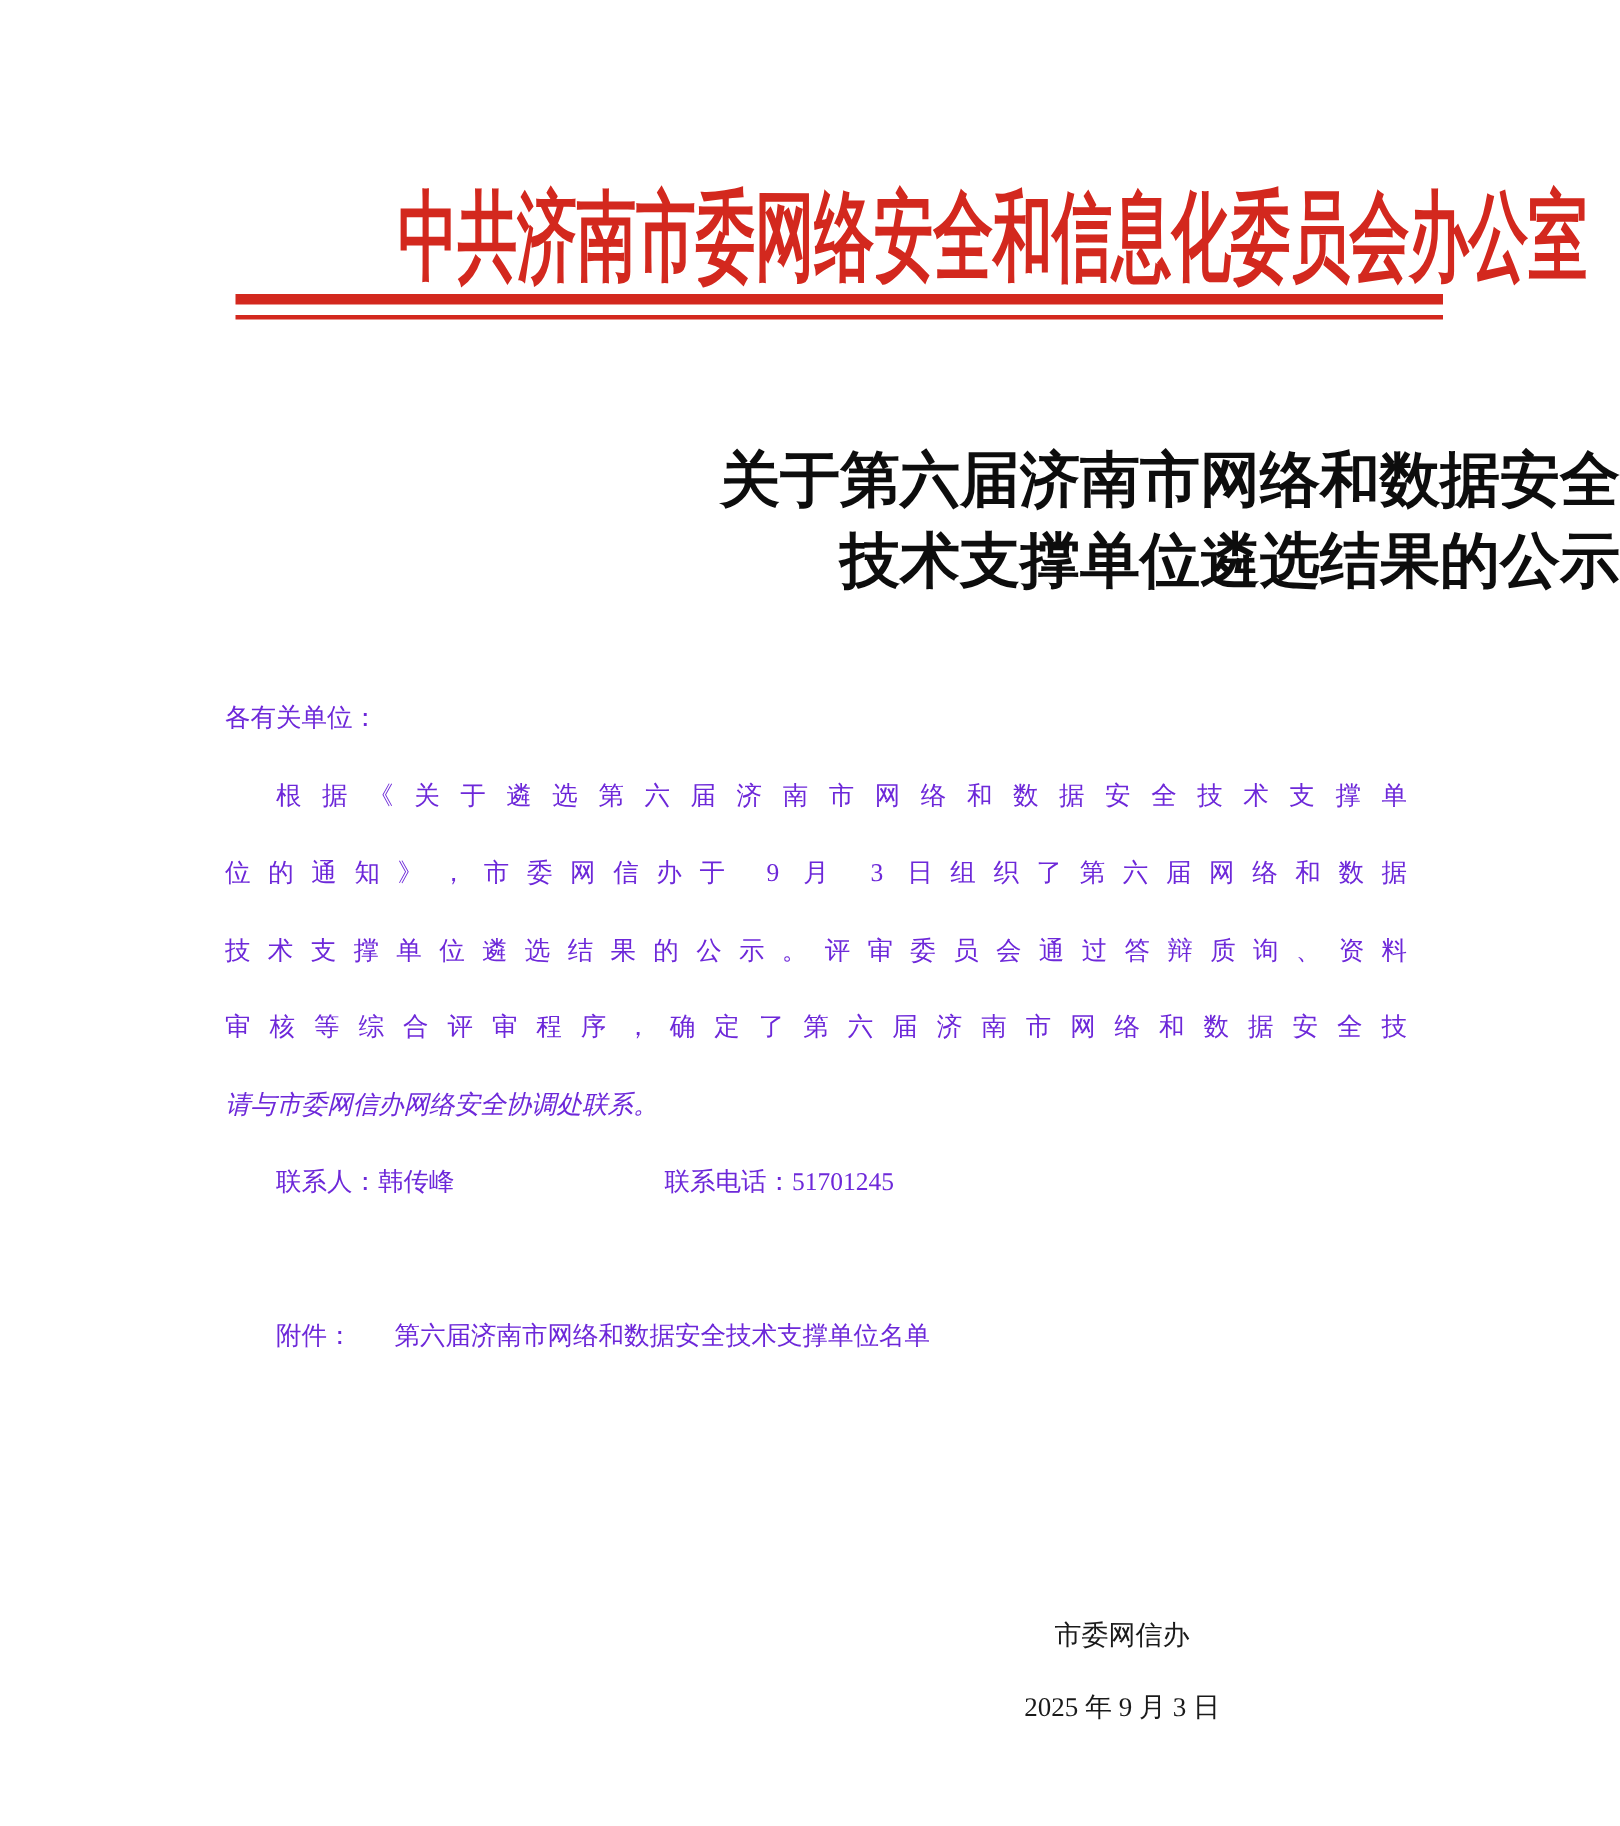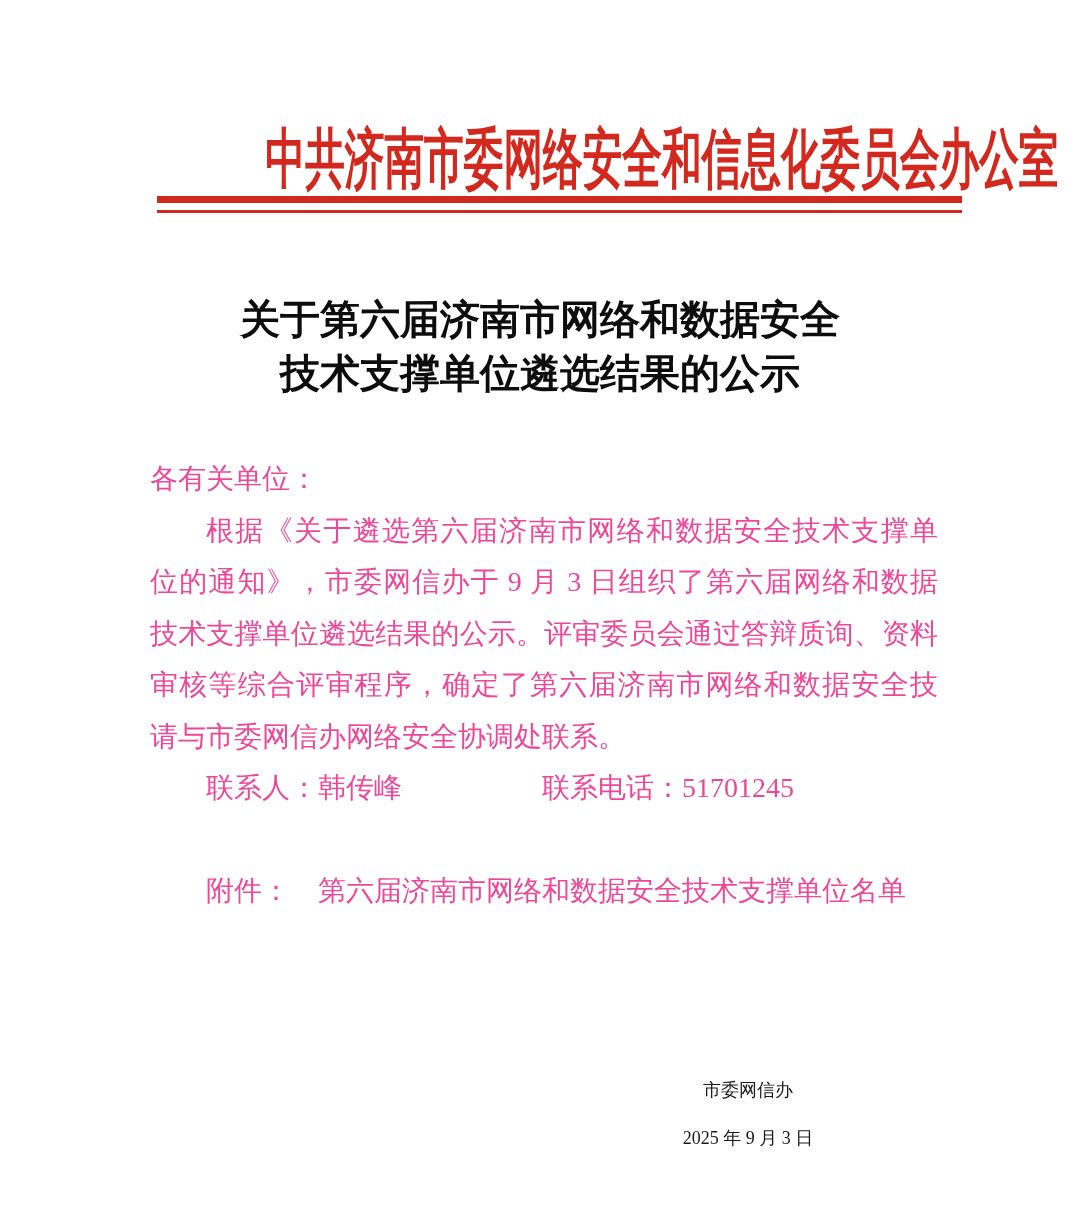--- a/index.html
+++ b/index.html
@@ -41,45 +41,45 @@
     width: 805px;
   }
   .rule-thick { height: 7px; background: var(--accent); }
   .rule-thin  { height: 3px; background: var(--accent); margin-top: 7px; }
   
   .doc-title {
     position: absolute;
     top: 293px;
     left: 0;
     width: 100%;
-    text-align: center;
+    text-align: right;
     font-size: 40px;
     font-weight: bold;
     line-height: 54px;
     color: #0d0d0d;
   }
   .title-line { display: block; }
   
   .content {
     position: absolute;
     top: 453px;
     left: 150px;
     width: 788px;
-    font-size: 28px;
+    font-size: 17px;
     line-height: 51.5px;
-    color: #ec4899;
+    color: #6d28d9;
   }
   .salutation { text-align: left; }
   .para-line {
     text-align: justify;
     text-align-last: justify;
     text-justify: inter-character;
   }
   .para-line.first { text-indent: 2em; }
-  .para-line.last  { text-align-last: left; text-indent: 0; }
+  .para-line.last  { text-align-last: left; text-indent: 0; font-style: italic; }
   .contact-line { text-indent: 2em; }
   .contact-phone-label { margin-left: 140px; text-align: right; }
   .attachment-line { margin-top: 51px; text-indent: 2em; }
   .attachment-name { margin-left: 28px; }
   
   .signoff {
     position: absolute;
     top: 1066px;
     left: 598px;
     width: 300px;

